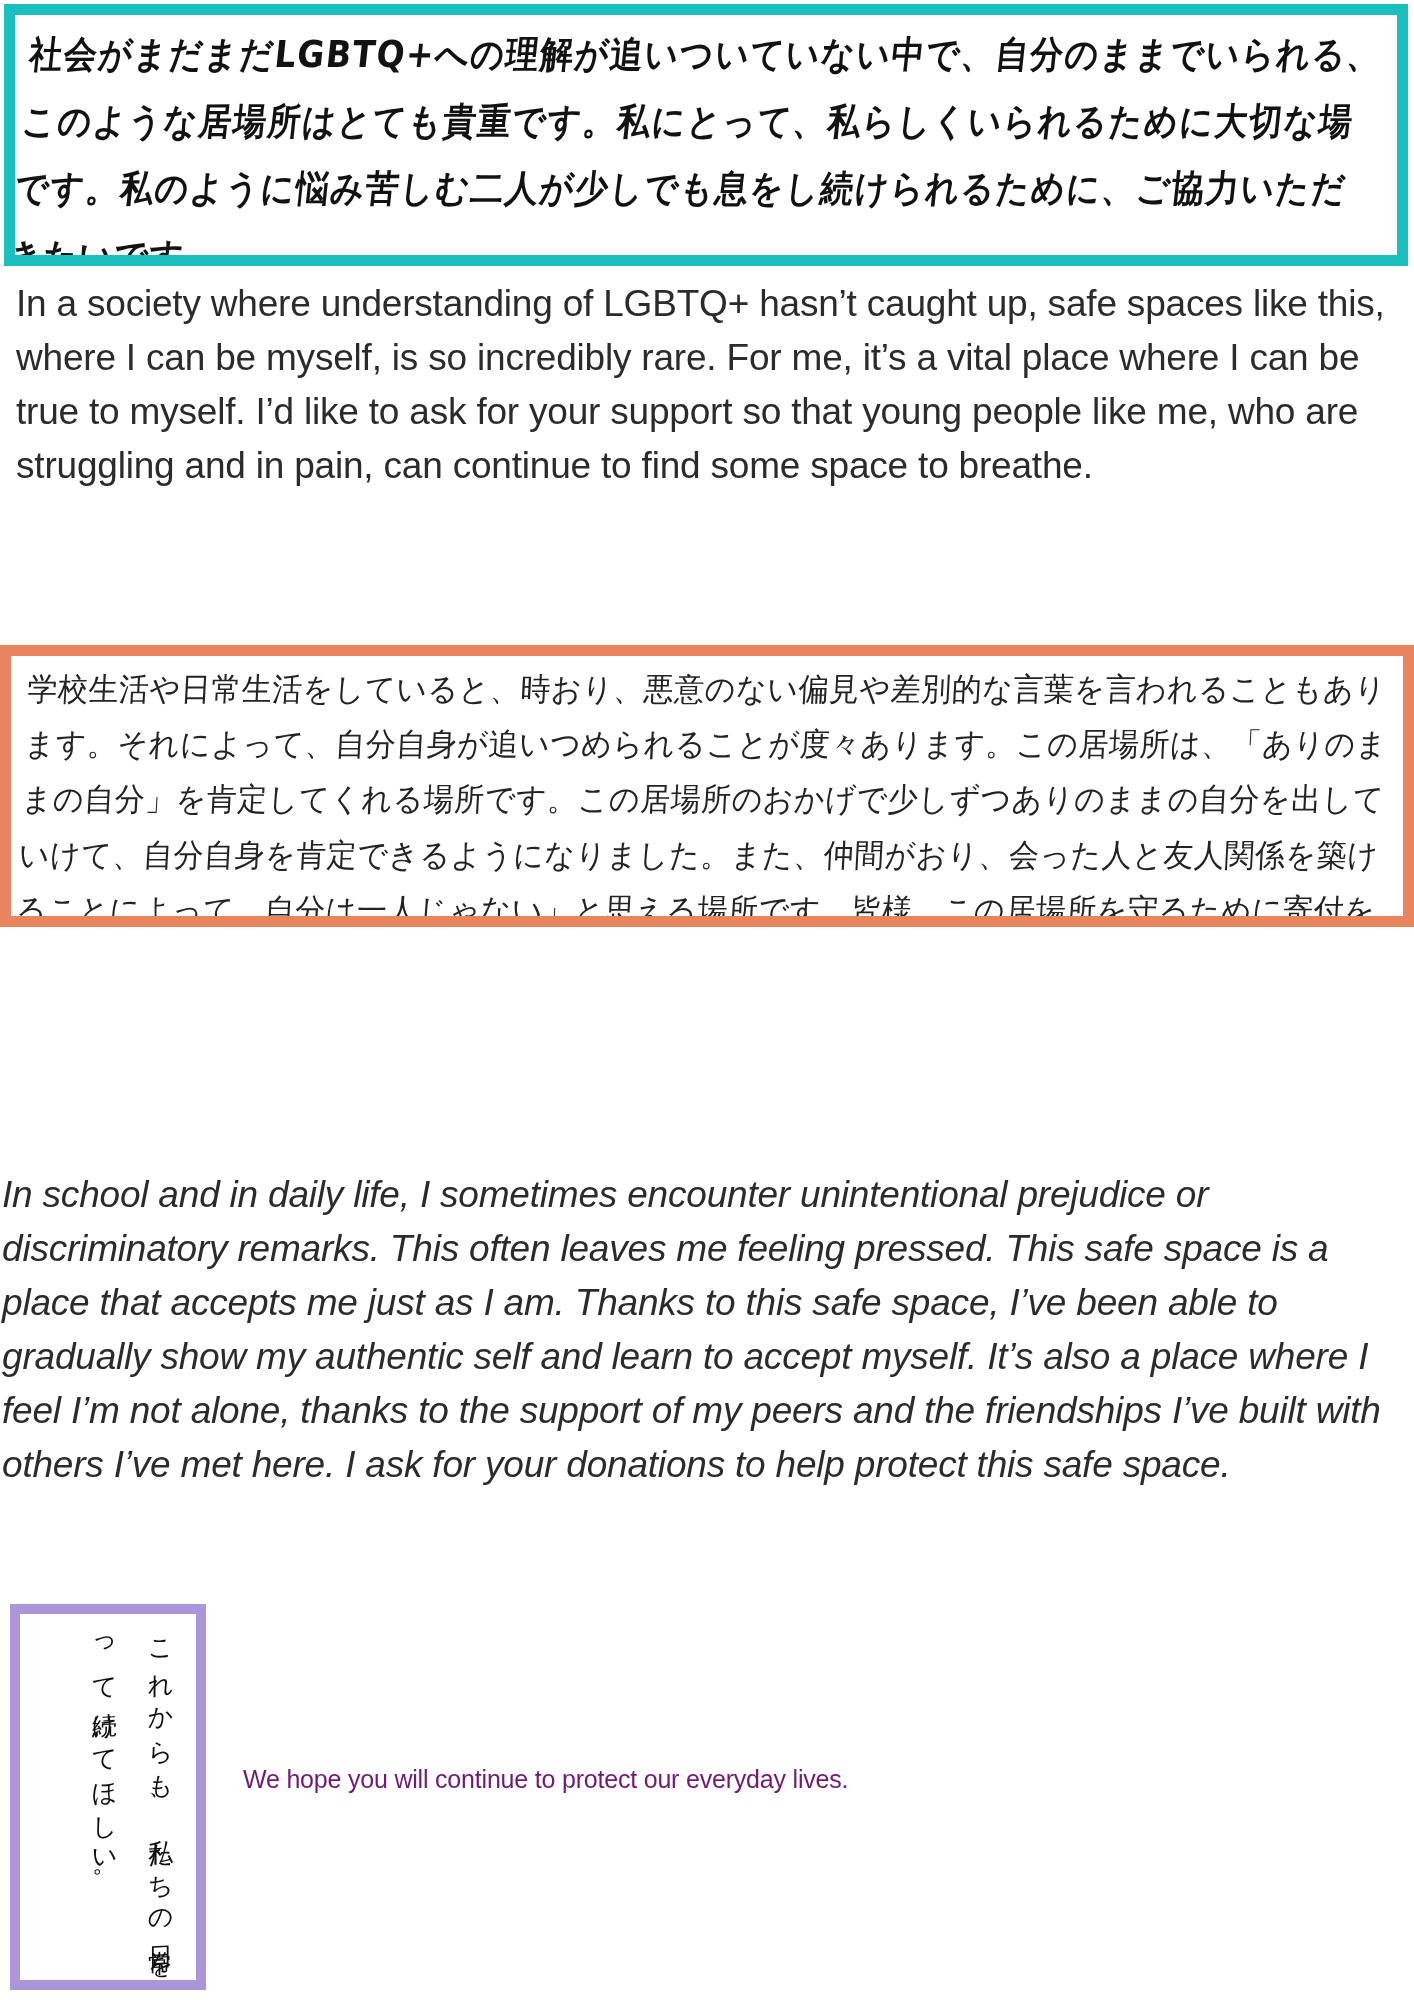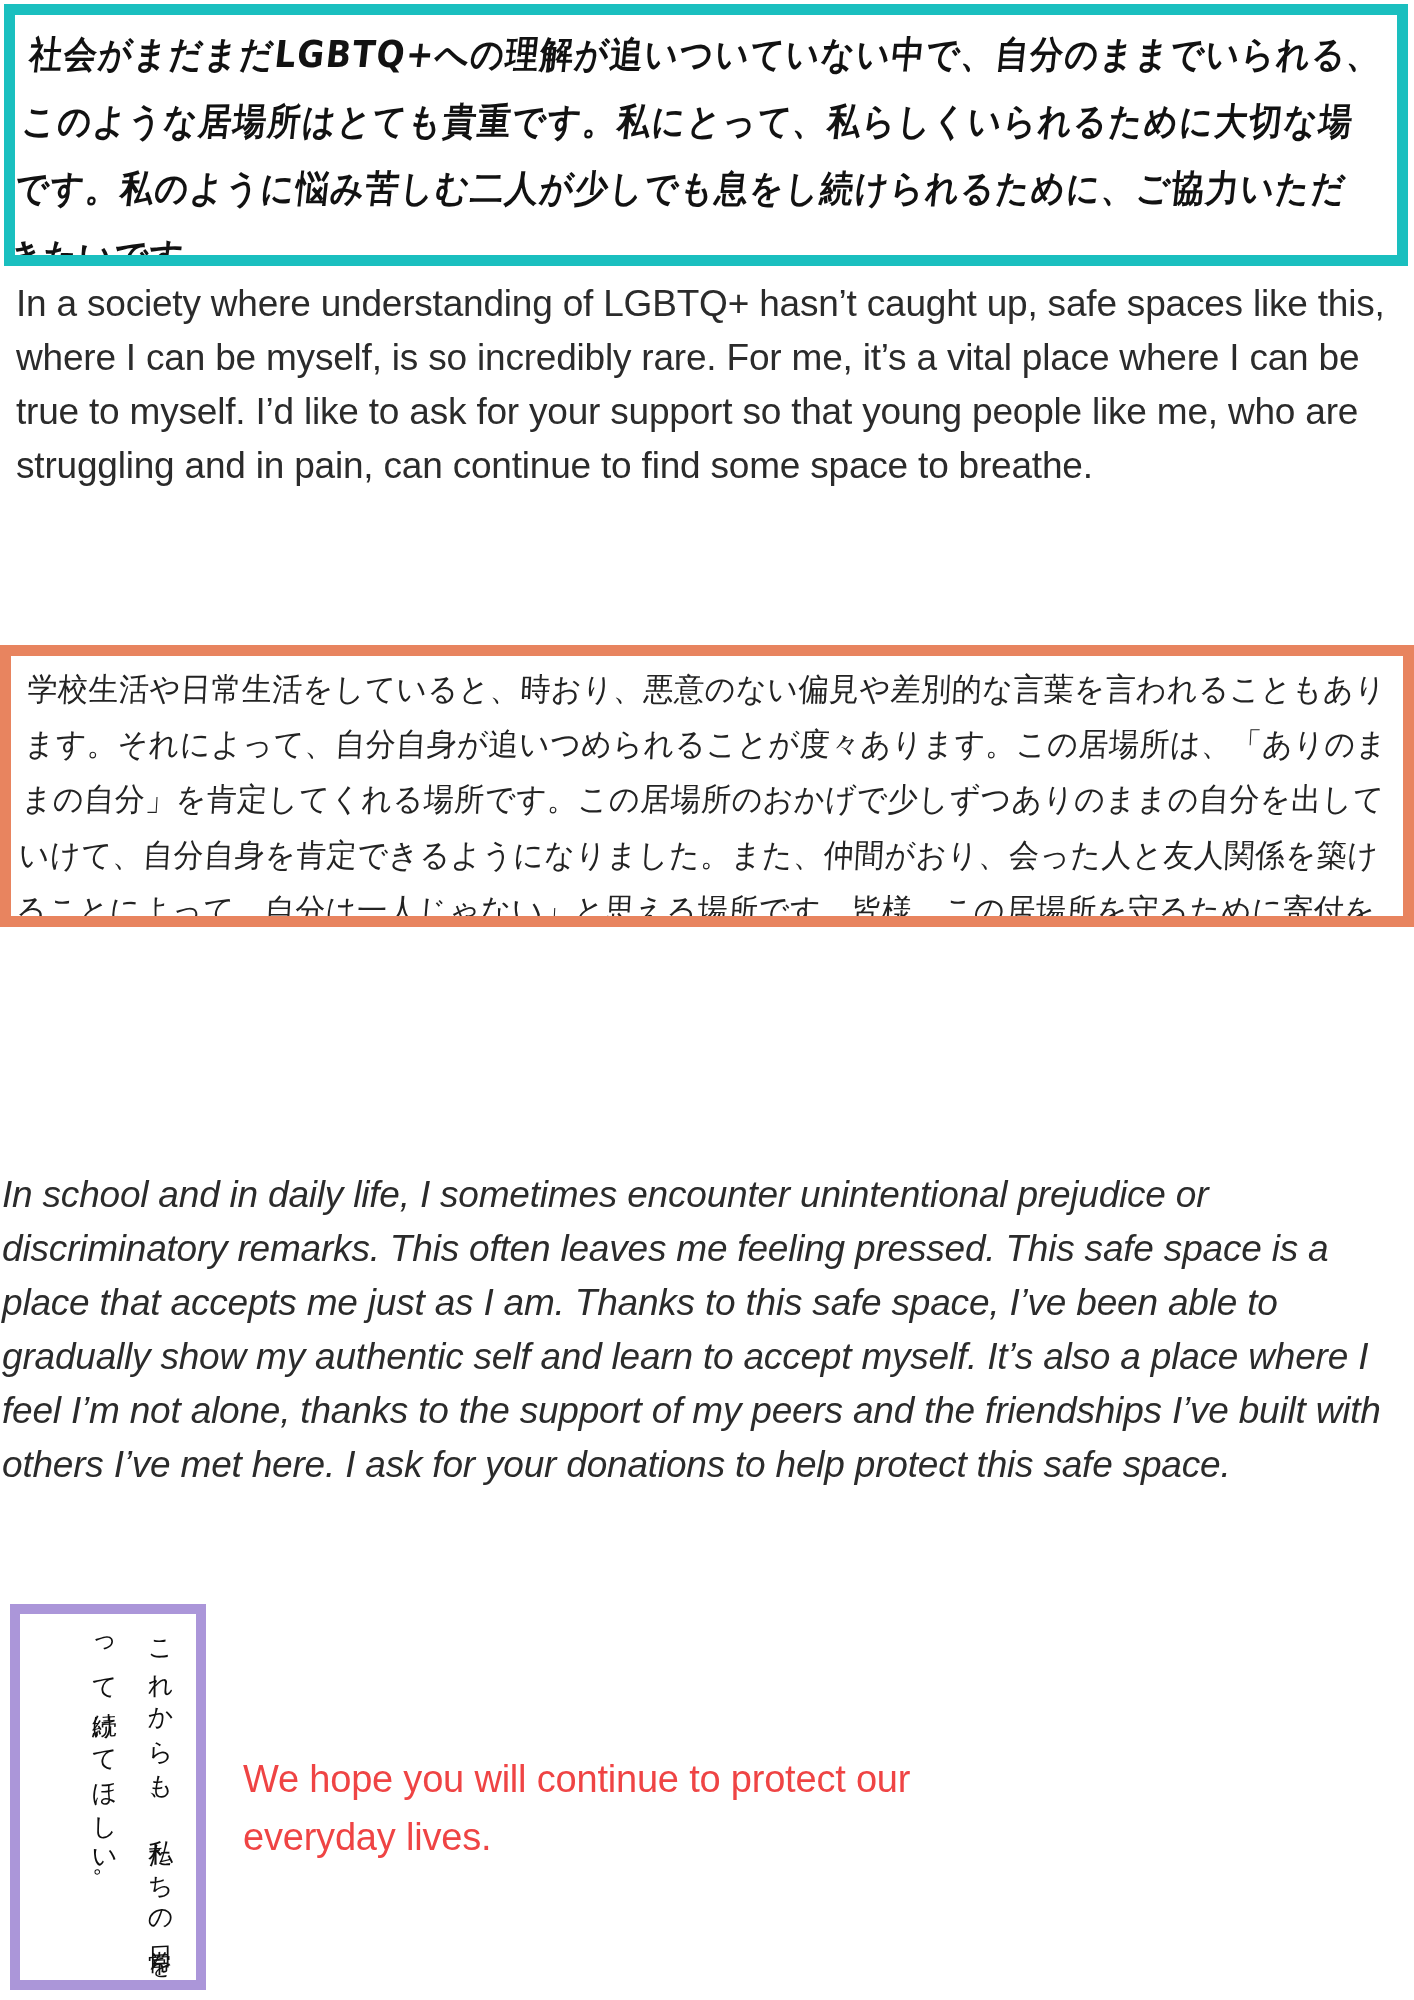--- a/index.html
+++ b/index.html
@@ -117,22 +117,22 @@
     left: 2px;
     top: 1168px;
     width: 1412px;
     font-style: italic;
   }
   .en-closing {
     position: absolute;
     left: 243px;
     top: 1750px;
     width: 700px;
-    color: #ef4444;
-    font-size: 38px;
+    color: #701a75;
+    font-size: 25px;
     line-height: 58px;
     letter-spacing: -0.2px;
   }
 </style>
 </head>
 <body>
 
 <div class="page">
 
   <div class="hw-box hw-box-teal">

